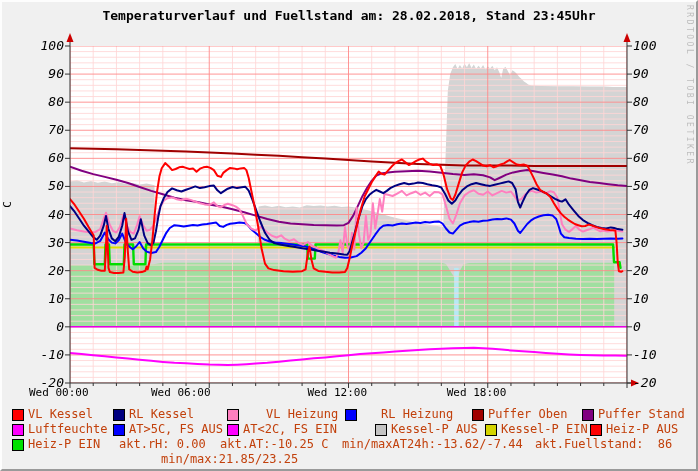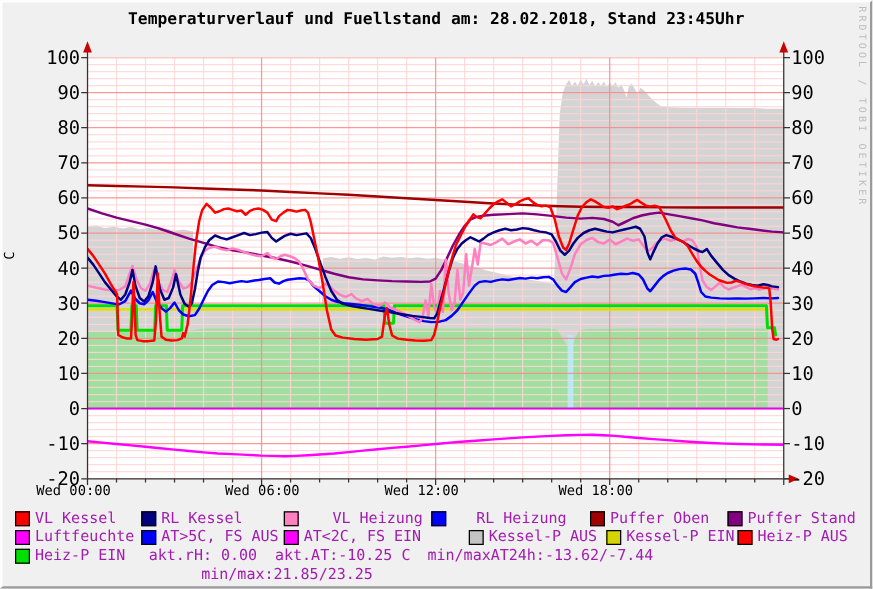--- a/index.html
+++ b/index.html
@@ -24,26 +24,26 @@
     position:absolute;left:692px;top:3px;
     transform:rotate(90deg);transform-origin:0 0;
     font-size:8px;letter-spacing:2.5px;color:#bdbdbd;white-space:nowrap;
   }
   #yunit{
     position:absolute;left:2px;top:196px;
     transform:rotate(-90deg);transform-origin:center;
     font-size:11px;color:#000;
   }
   #plotsvg{position:absolute;left:0;top:0;}
-  .ylab{position:absolute;font-size:15px;color:#000;width:40px;line-height:12px;}
+  .ylab{position:absolute;font-size:13px;color:#000;width:40px;line-height:12px;font-style:italic;}
   .ylab.left{text-align:right;}
   .ylab.right{text-align:left;}
   .xlab{position:absolute;font-size:11px;color:#000;width:90px;text-align:left;line-height:12px;}
   .lgrow{position:absolute;left:0;width:698px;height:14px;}
-  .lgitem{position:absolute;font-size:12px;line-height:13px;color:#a21caf;white-space:pre;}
+  .lgitem{position:absolute;font-size:12px;line-height:13px;color:#c2410c;white-space:pre;}
   .swatch{
     position:absolute;width:10px;height:10px;margin-top:1px;
     border:1px solid #000;box-sizing:content-box;
   }
 </style>
 </head>
 <body>
 
 <div id="graph">
   <div id="title">Temperaturverlauf und Fuellstand am: 28.02.2018, Stand 23:45Uhr</div>
@@ -236,21 +236,21 @@
       <div class="ylab right" style="left: 631px; top: 262.667px;">20</div>
       <div class="ylab left" style="left: 22px; top: 290.75px;">10</div>
       <div class="ylab right" style="left: 631px; top: 290.75px;">10</div>
       <div class="ylab left" style="left: 22px; top: 318.833px;">0</div>
       <div class="ylab right" style="left: 631px; top: 318.833px;">0</div>
       <div class="ylab left" style="left: 22px; top: 346.917px;">-10</div>
       <div class="ylab right" style="left: 631px; top: 346.917px;">-10</div>
       <div class="ylab left" style="left: 22px; top: 375px;">-20</div>
       <div class="ylab right" style="left: 631px; top: 375px;">-20</div>
       <div class="xlab" style="left: 27px; top: 385px;">Wed 00:00</div>
-      <div class="xlab" style="left: 178px; top: 385px;">Wed 06:00</div>
+      <div class="xlab" style="left: 149px; top: 385px;">Wed 06:00</div>
       <div class="xlab" style="left: 305.5px; top: 385px;">Wed 12:00</div>
       <div class="xlab" style="left: 444.75px; top: 385px;">Wed 18:00</div>
     </div>
   <div id="legend">
       <div class="lgrow" style="top: 406px;">
         <span class="swatch" style="left: 10px; background: rgb(255, 0, 0);"></span>
         <span class="lgitem" style="left: 26px;">VL Kessel</span>
         <span class="swatch" style="left: 111px; background: rgb(0, 0, 128);"></span>
         <span class="lgitem" style="left: 127px;">RL Kessel</span>
         <span class="swatch" style="left: 225px; background: rgb(255, 127, 191);"></span>
@@ -275,18 +275,19 @@
         <span class="lgitem" style="left: 499px;">Kessel-P EIN</span>
         <span class="swatch" style="left: 588px; background: rgb(255, 0, 0);"></span>
         <span class="lgitem" style="left: 604px;">Heiz-P AUS</span>
       </div>
       <div class="lgrow" style="top: 436px;">
         <span class="swatch" style="left: 10px; background: rgb(0, 224, 0);"></span>
         <span class="lgitem" style="left: 26px;">Heiz-P EIN</span>
         <span class="lgitem" style="left: 117px;">akt.rH: 0.00</span>
         <span class="lgitem" style="left: 218px; text-align: right;">akt.AT:-10.25 C</span>
         <span class="lgitem" style="left: 340px;">min/maxAT24h:-13.62/-7.44</span>
+        <span class="lgitem" style="left: 533px;">akt.Fuellstand:  86</span>
       </div>
       <div class="lgrow" style="top: 451px;">
         <span class="lgitem" style="left: 159px;">min/max:21.85/23.25</span>
       </div>
     </div>
 </div>
 
 </body></html>

